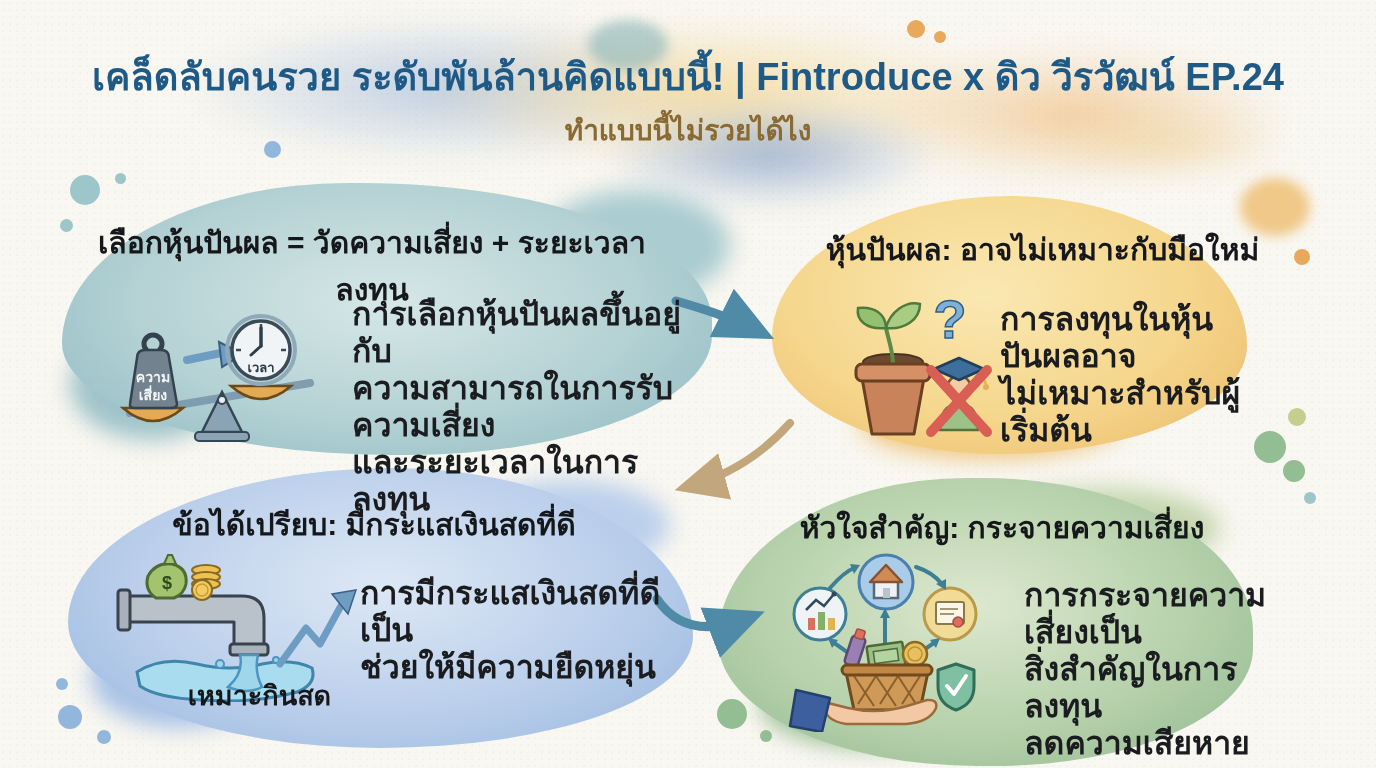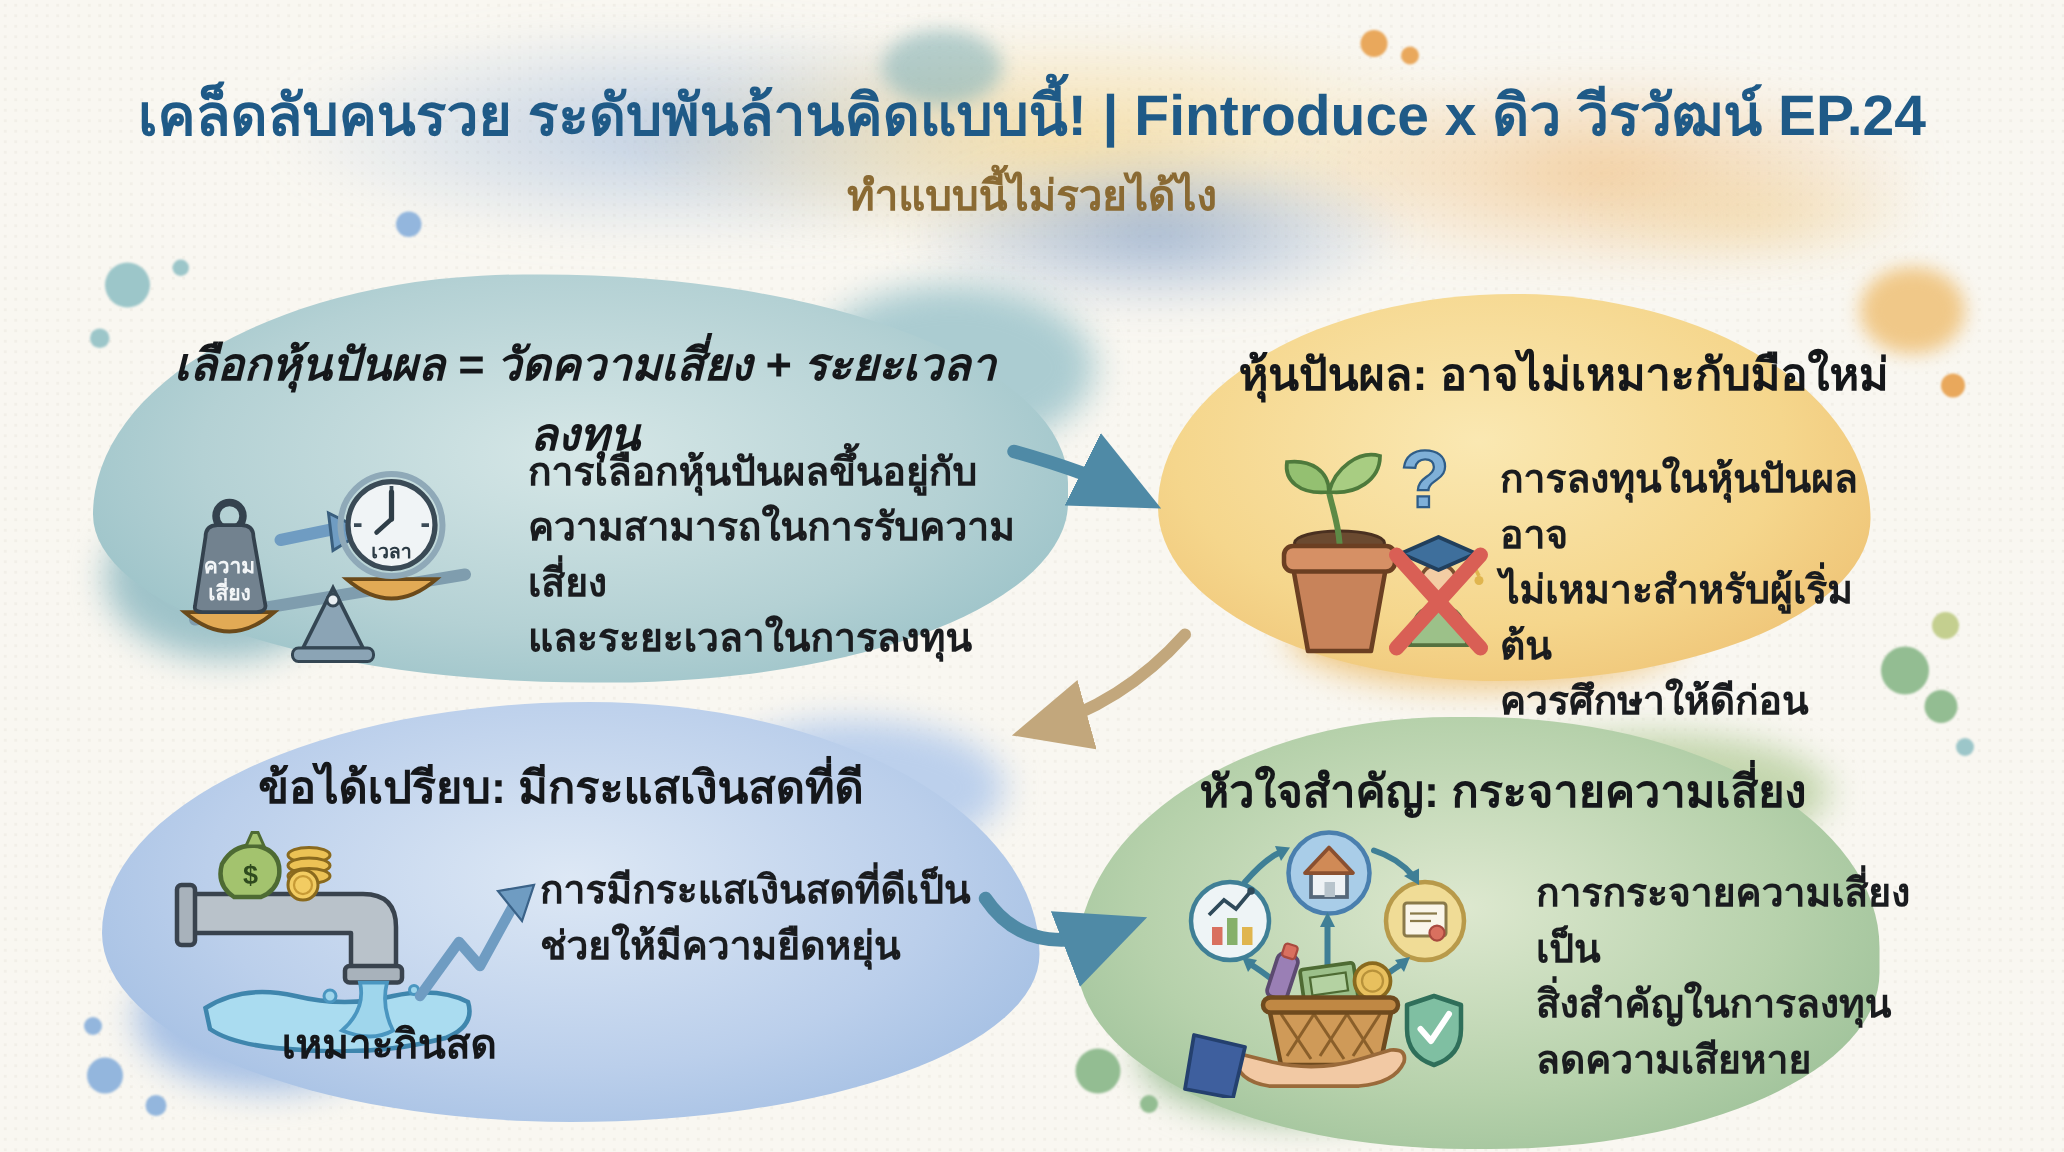--- a/index.html
+++ b/index.html
@@ -33,25 +33,25 @@
   #blob2{left:772px;top:196px;width:475px;height:258px;
     background:radial-gradient(ellipse at 45% 38%,#fae8b2 0%,#f5d68c 55%,#eec274 85%,#e9b868 100%);
     border-radius:50% 50% 52% 48% / 55% 58% 42% 45%;}
   #blob3{left:68px;top:468px;width:625px;height:280px;
     background:radial-gradient(ellipse at 50% 42%,#dde8f5 0%,#bbcfeb 55%,#9ebbe1 90%,#94b2db 100%);
     border-radius:52% 48% 50% 50% / 55% 60% 40% 45%;}
   #blob4{left:718px;top:478px;width:535px;height:288px;
     background:radial-gradient(ellipse at 48% 44%,#dde8cf 0%,#b6d1ab 55%,#97bd94 90%,#8db68c 100%);
     border-radius:48% 52% 50% 50% / 58% 55% 42% 45%;}
   .card-title{position:absolute;z-index:4;text-align:center;font-weight:bold;font-size:30px;color:#15171a;}
-  #title1{left:80px;top:219px;width:620px;font-style:italic;}
+  #title1{left:62px;top:219px;width:620px;}
   #title2{left:820px;top:226px;width:445px;}
   #title3{left:100px;top:501px;width:548px;}
   #title4{left:772px;top:504px;width:460px;}
-  .card-body{position:absolute;z-index:4;font-size:26px;font-weight:600;color:#1a1c1f;line-height:37px;}
+  .card-body{position:absolute;z-index:4;font-size:32px;font-weight:600;color:#1a1c1f;line-height:37px;}
   #body1{left:352px;top:296px;width:350px;}
   #body2{left:1000px;top:301px;width:265px;}
   #body3{left:360px;top:575px;width:325px;}
   #body4{left:1012px;top:577px;width:275px;margin-left:12px;}
   .icon-svg{position:absolute;z-index:4;}
   #icon1{left:95px;top:280px;}
   #icon2{left:828px;top:282px;}
   #icon3{left:112px;top:552px;}
   #icon4{left:788px;top:552px;}
   #cashflow-caption{left:152px;top:674px;width:215px;text-align:center;z-index:5;
@@ -143,21 +143,20 @@
       <line x1="166" y1="66" x2="166" y2="48" stroke="#2f3e48" stroke-width="3.5" stroke-linecap="round"></line>
       <line x1="166" y1="66" x2="156" y2="75" stroke="#2f3e48" stroke-width="3" stroke-linecap="round"></line>
       <text x="166" y="92" font-size="13" font-weight="bold" fill="#2b3a44" text-anchor="middle">เวลา</text>
     </g>
   </svg>
 
   <div id="title2" class="card-title">หุ้นปันผล: อาจไม่เหมาะกับมือใหม่</div>
   <div id="body2" class="card-body">
     <div>การลงทุนในหุ้นปันผลอาจ</div>
     <div>ไม่เหมาะสำหรับผู้เริ่มต้น</div>
-    <div>ควรศึกษาให้ดีก่อน</div>
   </div>
   <svg id="icon2" class="icon-svg" width="170" height="160" viewBox="0 0 170 160">
     <g>
       <ellipse cx="65" cy="80" rx="30" ry="8" fill="#6b4a30" stroke="#4a3020" stroke-width="2"></ellipse>
       <path d="M65,80 C64,66 60,56 58,46" fill="none" stroke="#5d8a46" stroke-width="4" stroke-linecap="round"></path>
       <path d="M58,46 C38,48 28,38 30,26 C46,24 58,32 58,46 Z" fill="#94c071" stroke="#4e7a3c" stroke-width="2.5"></path>
       <path d="M58,46 C62,30 78,18 92,22 C92,38 76,48 58,46 Z" fill="#a8cd82" stroke="#4e7a3c" stroke-width="2.5"></path>
       <polygon points="34,96 96,96 86,152 44,152" fill="#c8835a" stroke="#6b3f22" stroke-width="3" stroke-linejoin="round"></polygon>
       <rect x="28" y="82" width="74" height="17" rx="6" fill="#d69065" stroke="#6b3f22" stroke-width="3"></rect>
     </g>

